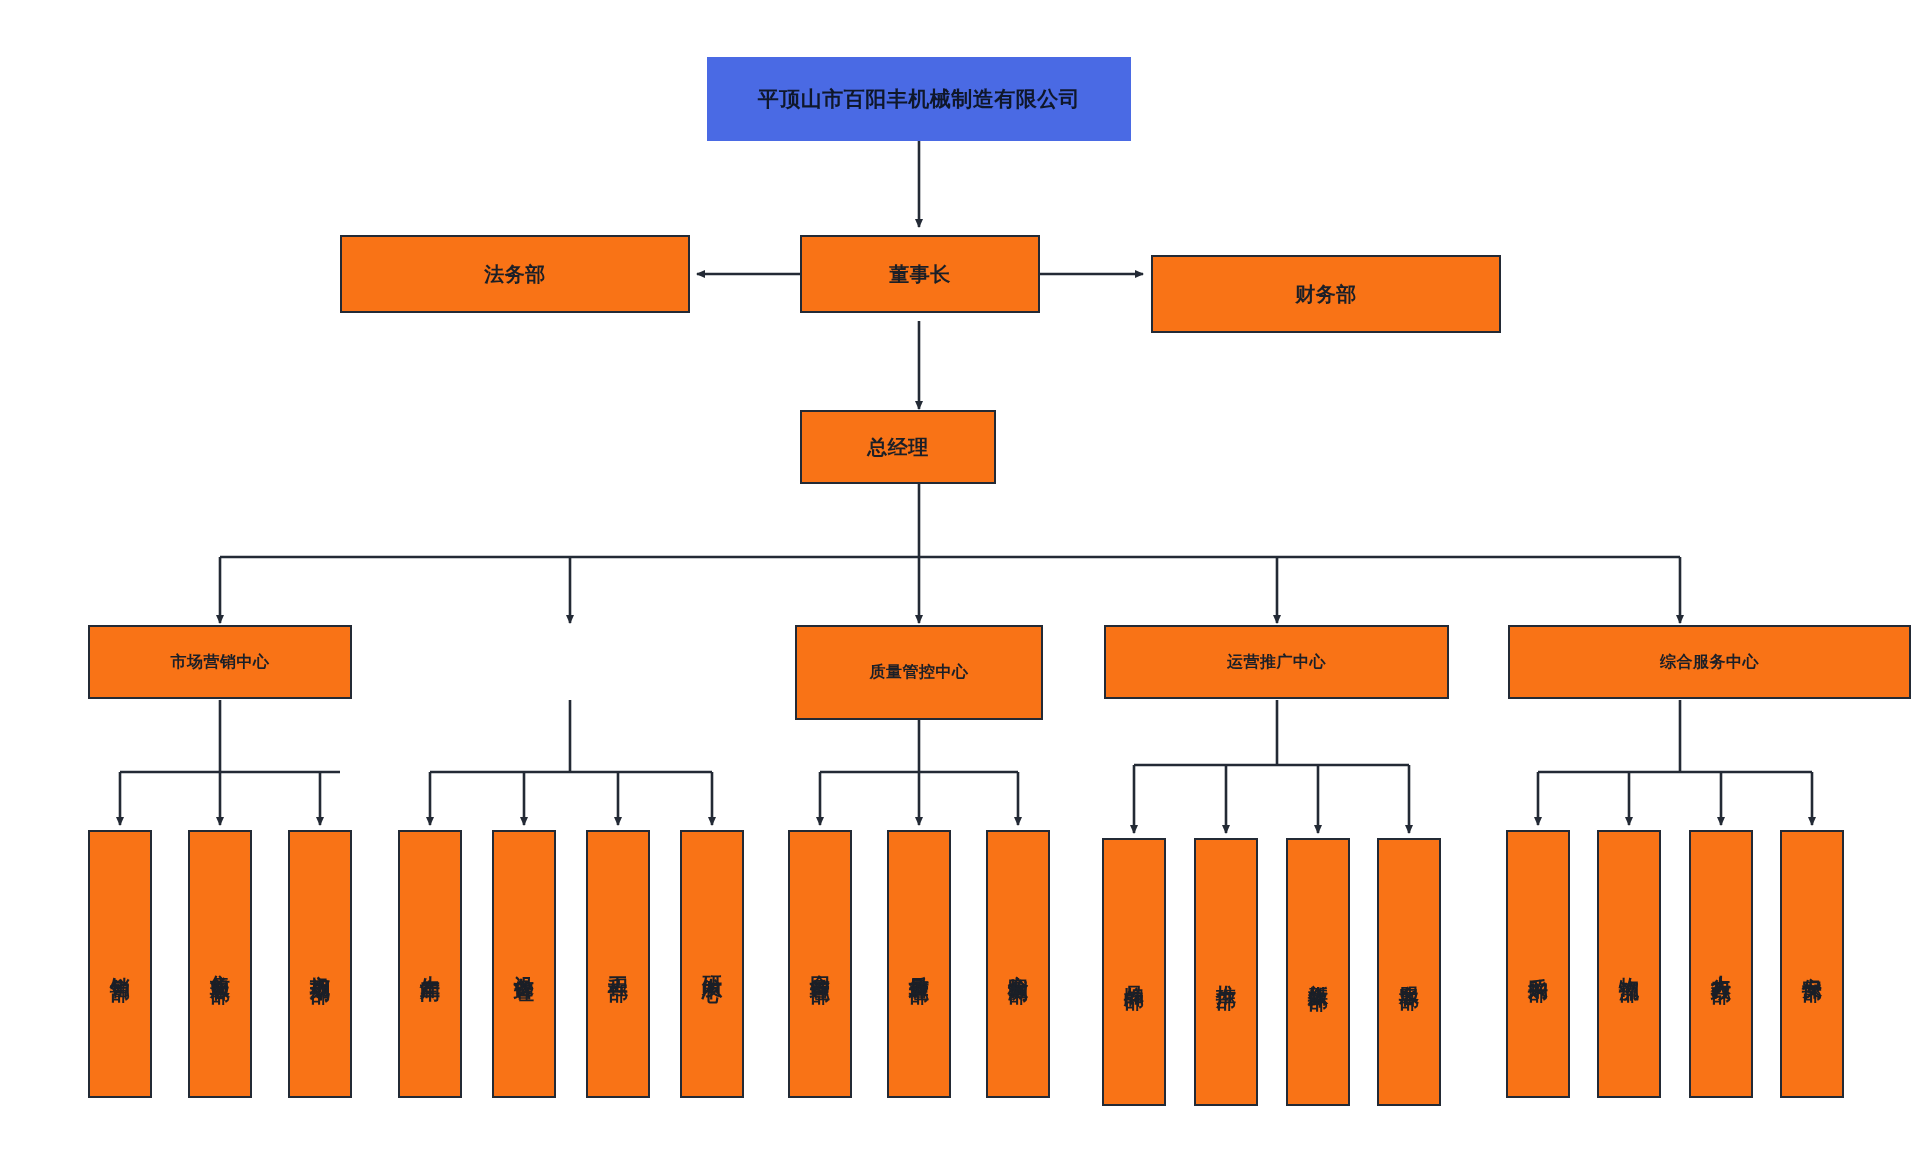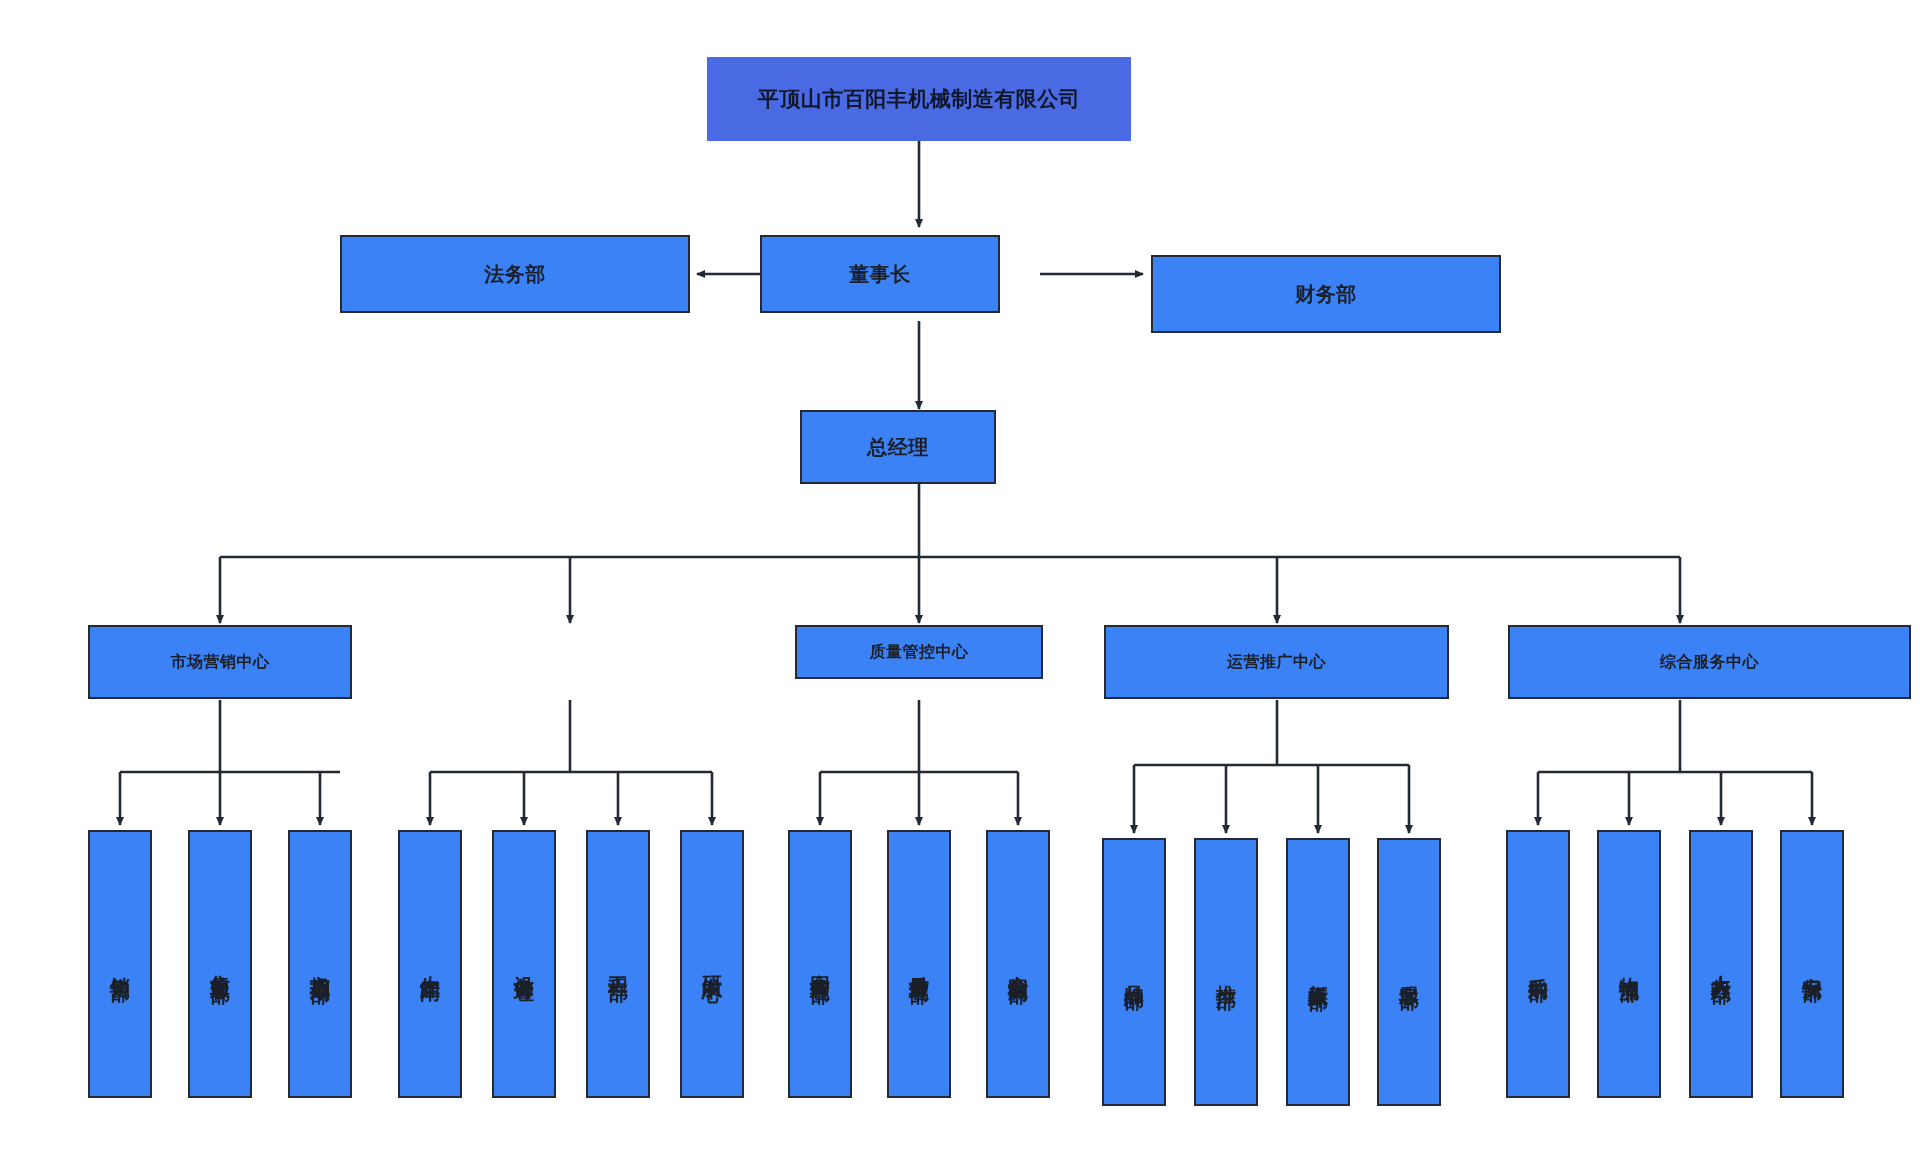--- a/index.html
+++ b/index.html
@@ -24,21 +24,21 @@
     left: 0;
     top: 0;
     width: 1920px;
     height: 1164px;
     pointer-events: none;
   }
   .node {
     position: absolute;
     box-sizing: border-box;
     border: 2px solid #232a35;
-    background: #3b82f6;
+    background: #f97316;
     color: #1b1f27;
     display: flex;
     align-items: center;
     justify-content: center;
     text-align: center;
     font-weight: bold;
     letter-spacing: 0.5px;
   }
   .node.root-node {
     background: #4a6ae4;
@@ -145,38 +145,38 @@
   </svg>
 
   <div class="node root-node" style="left:707px; top:57px; width:424px; height:84px;">
     <span>平顶山市百阳丰机械制造有限公司</span>
   </div>
 
   <div class="node level2" style="left:340px; top:235px; width:350px; height:78px;">
     <span>法务部</span>
   </div>
 
-  <div class="node level2" style="left:760px; top:235px; width:240px; height:78px;">
+  <div class="node level2" style="left:800px; top:235px; width:240px; height:78px;">
     <span>董事长</span>
   </div>
 
   <div class="node level2" style="left:1151px; top:235px; width:350px; height:78px;margin-top:20px;">
     <span>财务部</span>
   </div>
 
   <div class="node level3" style="left:800px; top:410px; width:196px; height:74px;">
     <span>总经理</span>
   </div>
 
   <div class="node center-node" style="left:88px; top:625px; width:264px; height:74px;">
     <span>市场营销中心</span>
   </div>
 
 
-  <div class="node center-node" style="left:795px; top:625px; width:248px; height:54px;text-align:right;">
+  <div class="node center-node" style="left:795px; top:625px; width:248px; height:95px;text-align:right;">
     <span>质量管控中心</span>
   </div>
 
   <div class="node center-node" style="left:1104px; top:625px; width:345px; height:74px;">
     <span>运营推广中心</span>
   </div>
 
   <div class="node center-node" style="left:1508px; top:625px; width:403px; height:74px;">
     <span>综合服务中心</span>
   </div>

